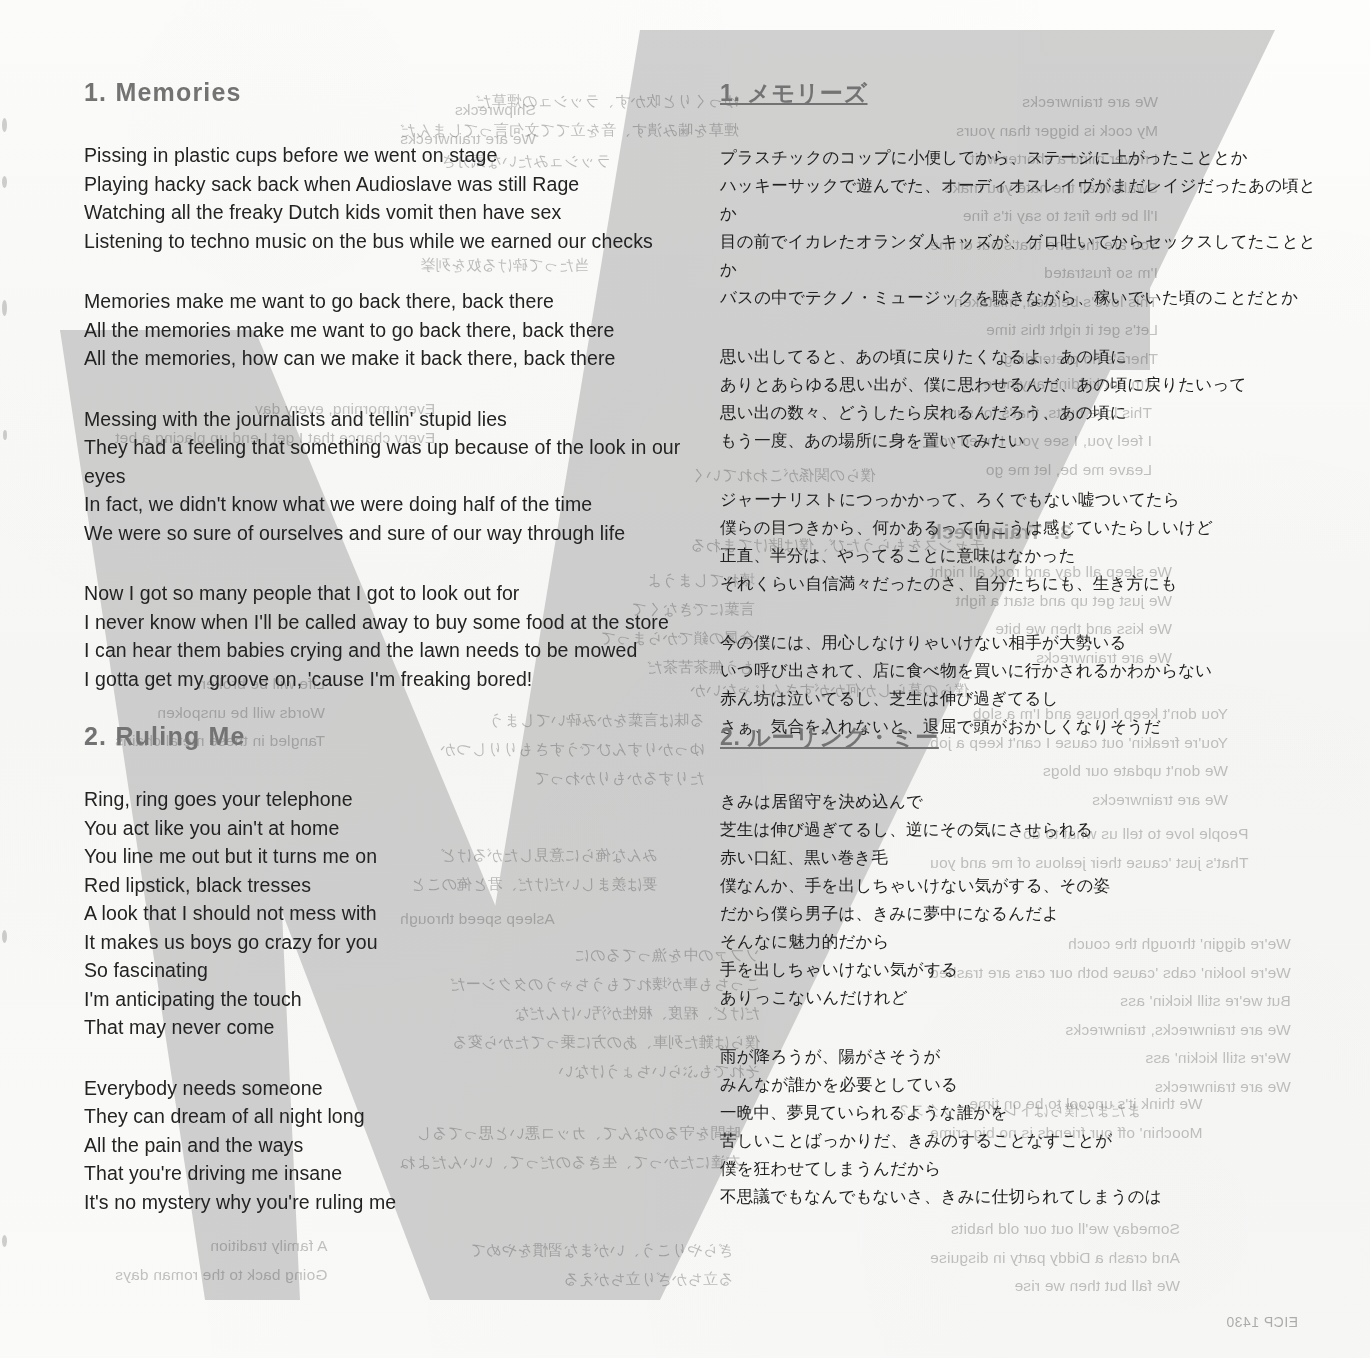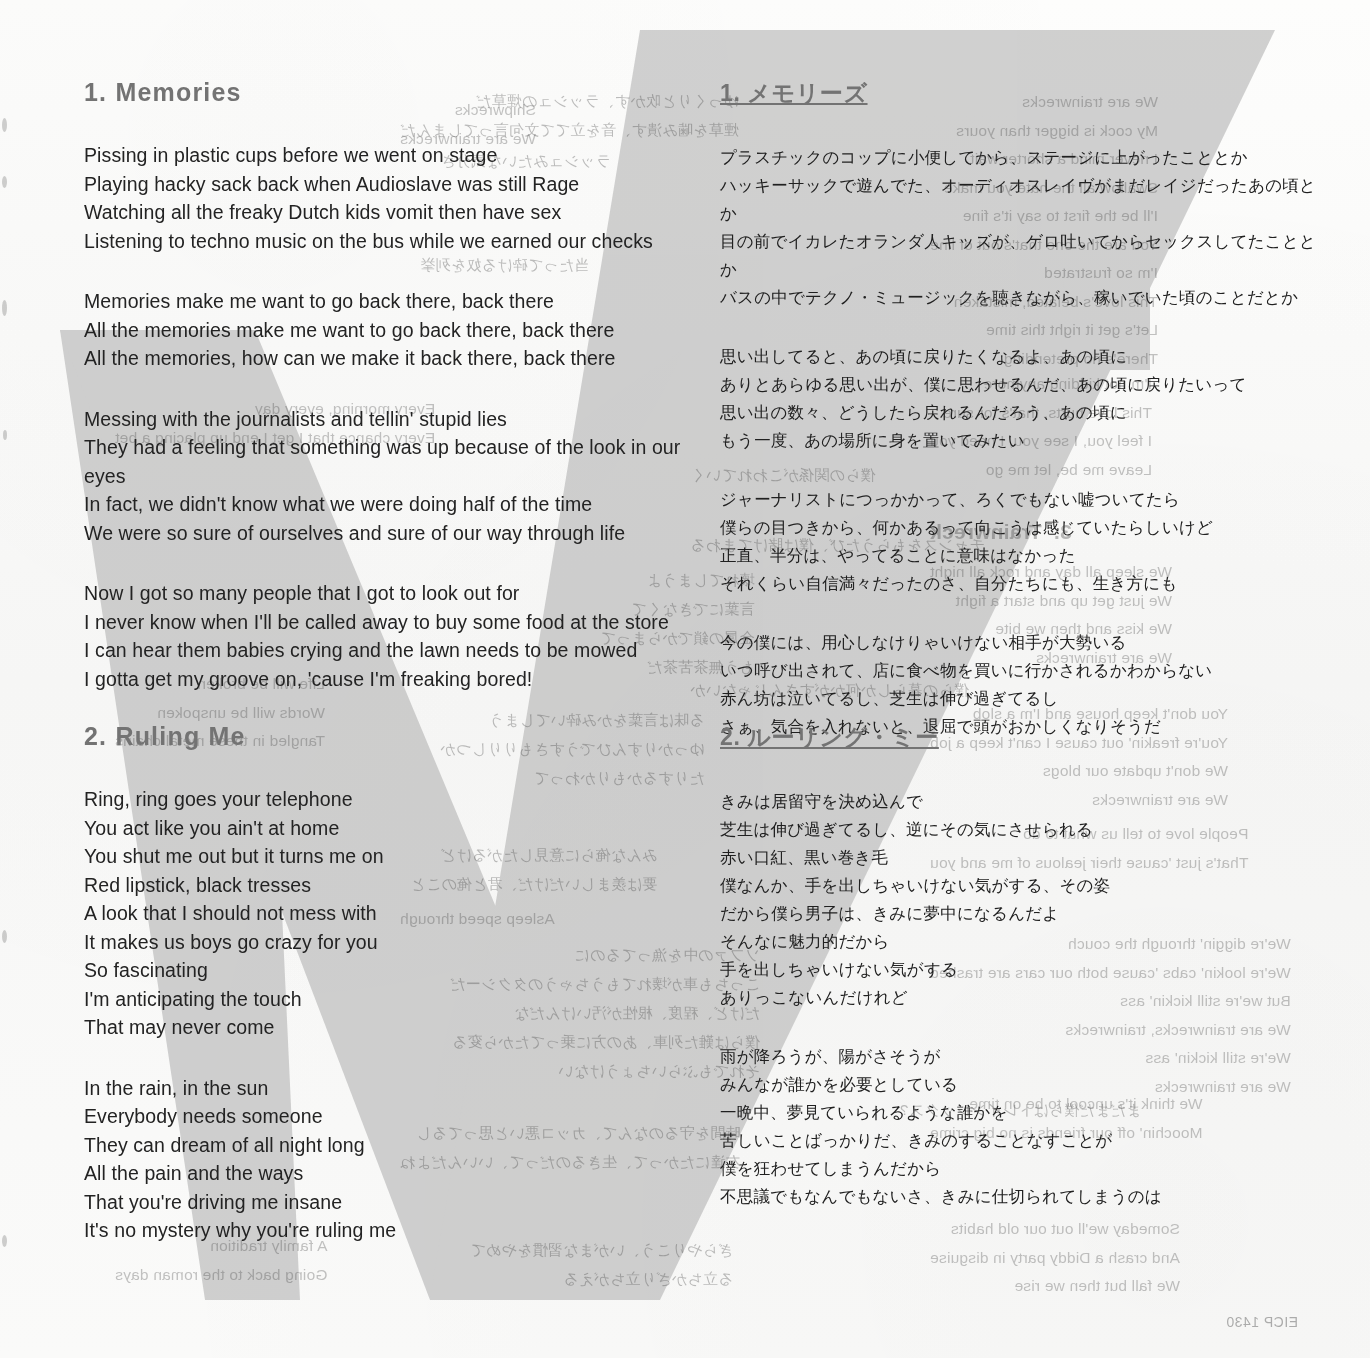--- a/index.html
+++ b/index.html
@@ -267,31 +267,30 @@
         <div class="line">I gotta get my groove on, 'cause I'm freaking bored!</div>
       </div>
     </div>
 
     <div class="song" style="top:722px;">
       <h2 class="song-title">2.  Ruling  Me</h2>
 
       <div class="stanza">
         <div class="line">Ring, ring goes your telephone</div>
         <div class="line">You act like you ain't at home</div>
-        <div class="line">You shut me out but it turns me on</div>
+        <div class="line">You line me out but it turns me on</div>
         <div class="line">Red lipstick, black tresses</div>
         <div class="line">A look that I should not mess with</div>
         <div class="line">It makes us boys go crazy for you</div>
         <div class="line">So fascinating</div>
         <div class="line">I'm anticipating the touch</div>
         <div class="line">That may never come</div>
       </div>
 
       <div class="stanza">
-        <div class="line">In the rain, in the sun</div>
         <div class="line">Everybody needs someone</div>
         <div class="line">They can dream of all night long</div>
         <div class="line">All the pain and the ways</div>
         <div class="line">That you're driving me insane</div>
         <div class="line">It's no mystery why you're ruling me</div>
       </div>
     </div>
   </div>
 
   <div class="col jp" id="col-jp">

